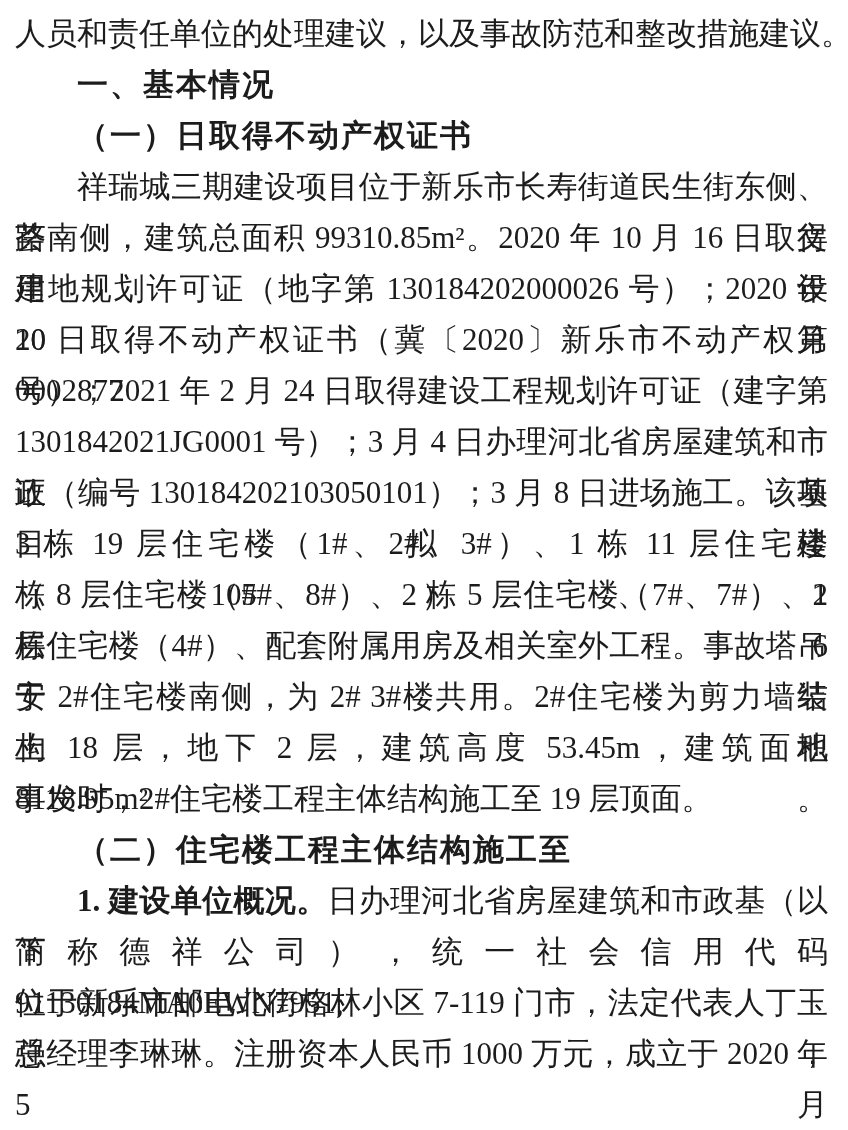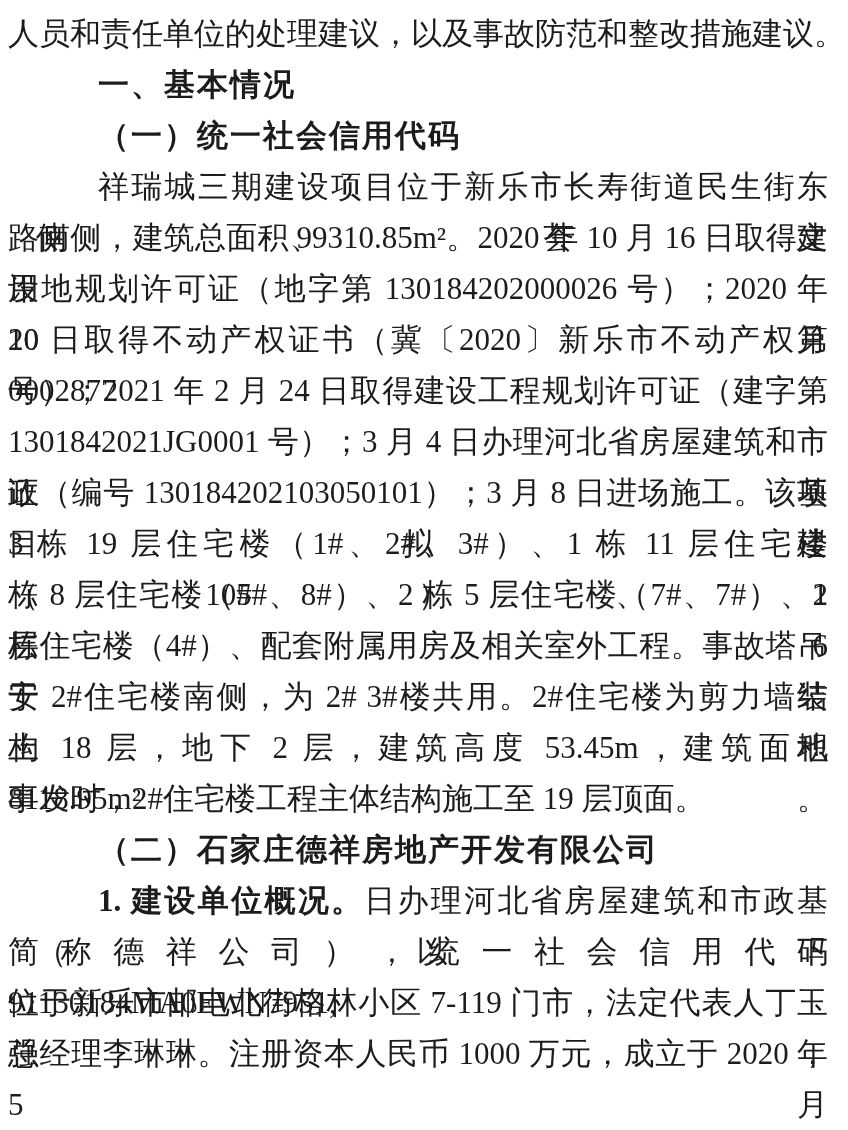--- a/index.html
+++ b/index.html
@@ -9,63 +9,63 @@
   }
   .page {
     position: relative;
     box-sizing: border-box;
     width: 848px;
     height: 1130px;
     background: #ffffff;
     color: #1c1c1c;
     font-family: "Liberation Serif", "DejaVu Serif", serif;
     font-size: 31px;
-    padding: 8px 20px 0 8px;
+    padding: 8px 20px 0 15px;
     overflow: hidden;
   }
   .line {
     line-height: 51px;
     height: 51px;
     white-space: nowrap;
   }
   
   .j {
     white-space: normal;
     text-align: justify;
     text-align-last: justify;
   }
   
   .nj {
     text-align: left;
     text-align-last: left;
   }
-  .indent { text-indent: 62px; margin-left: 28px; }
+  .indent { text-indent: 62px; }
   .bold, .heading { font-weight: bold; }
   .heading { letter-spacing: 2px; }
 </style>
 </head>
 <body>
 
 <div class="page">
   <div class="line nj">人员和责任单位的处理建议，以及事故防范和整改措施建议。</div>
   <div class="line nj indent heading">一、基本情况</div>
-  <div class="line nj indent heading">（一）统一社会信用代码</div>
+  <div class="line nj indent heading">（一）日取得不动产权证书</div>
   <div class="line j indent">祥瑞城三期建设项目位于新乐市长寿街道民生街东侧、荟文</div>
   <div class="line j">路南侧，建筑总面积 99310.85m²。2020 年 10 月 16 日取得建设</div>
   <div class="line j">用地规划许可证（地字第 130184202000026 号）；2020 年 10 月</div>
   <div class="line j">20 日取得不动产权证书（冀〔2020〕新乐市不动产权第 0002877</div>
   <div class="line j">号）；2021 年 2 月 24 日取得建设工程规划许可证（建字第</div>
   <div class="line j">1301842021JG0001 号）；3 月 4 日办理河北省房屋建筑和市政基</div>
   <div class="line j">证（编号 130184202103050101）；3 月 8 日进场施工。该项目拟建</div>
   <div class="line j">3 栋 19 层住宅楼（1#、2#、3#）、1 栋 11 层住宅楼（10#）、2</div>
   <div class="line j">栋 8 层住宅楼（5#、8#）、2 栋 5 层住宅楼（7#、7#）、1 栋 6</div>
   <div class="line j">层住宅楼（4#）、配套附属用房及相关室外工程。事故塔吊安装</div>
   <div class="line j">于 2#住宅楼南侧，为 2# 3#楼共用。2#住宅楼为剪力墙结构，地</div>
   <div class="line j">上 18 层，地下 2 层，建筑高度 53.45m，建筑面积 8118.95m²。</div>
   <div class="line nj">事发时，2#住宅楼工程主体结构施工至 19 层顶面。</div>
-  <div class="line nj indent heading">（二）石家庄德祥房地产开发有限公司</div>
+  <div class="line nj indent heading">（二）住宅楼工程主体结构施工至</div>
   <div class="line j indent">
     <span class="bold">1. 建设单位概况。</span><span>日办理河北省房屋建筑和市政基（以下</span>
   </div>
   <div class="line j">简称德祥公司），统一社会信用代码 91130184MA0EWN7951,</div>
   <div class="line j">位于新乐市邮电北街格林小区 7-119 门市，法定代表人丁玉强，</div>
   <div class="line j">总经理李琳琳。注册资本人民币 1000 万元，成立于 2020 年 5 月</div>
 </div>
 
 </body></html>

